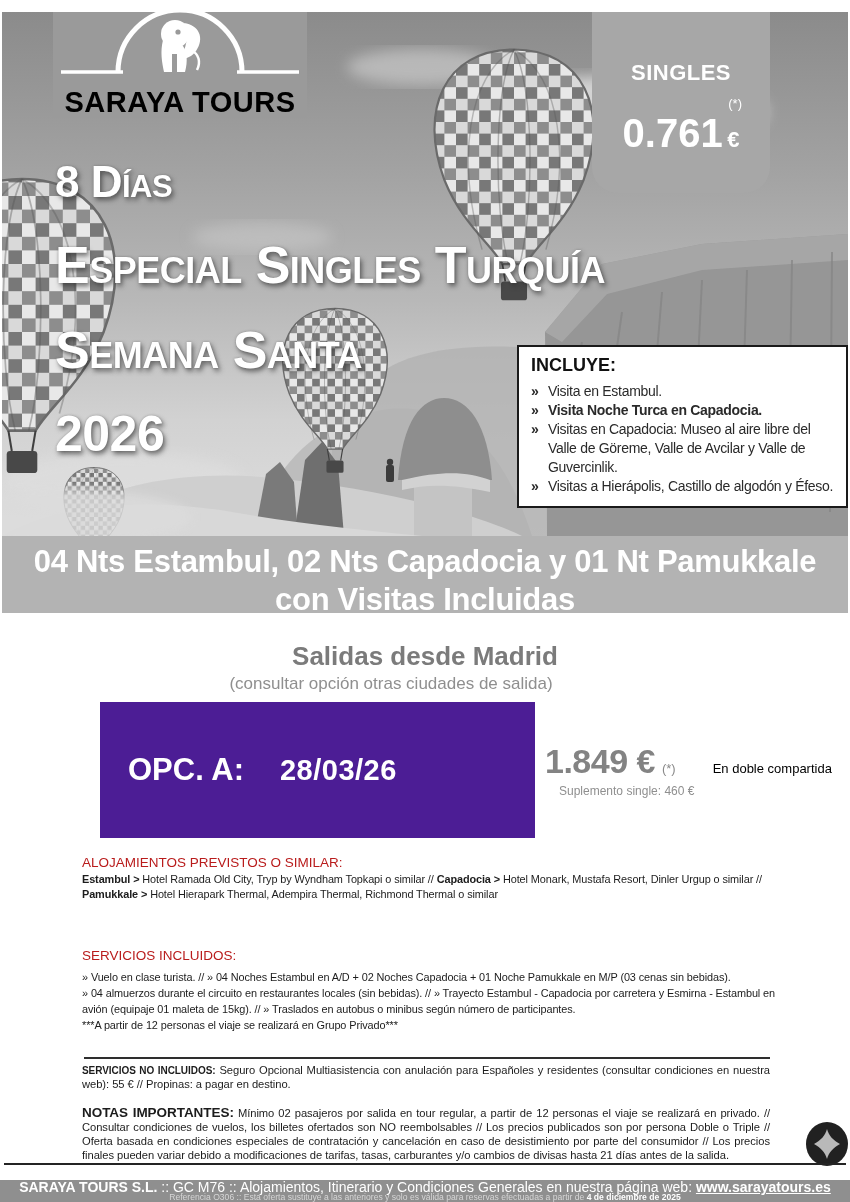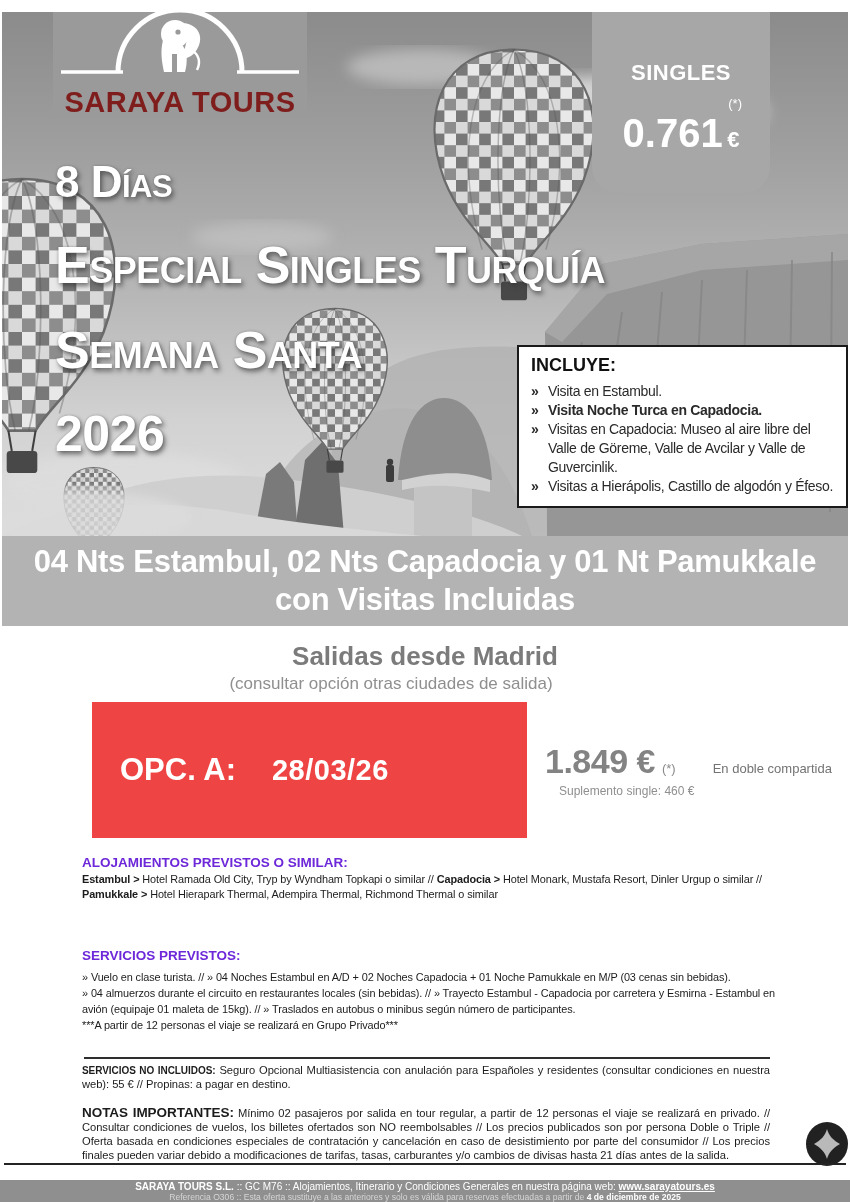--- a/index.html
+++ b/index.html
@@ -6,21 +6,21 @@
   html,body { background:#ffffff; }
   body { font-family:"Liberation Sans", sans-serif; }
   .page { position:relative; width:850px; height:1202px; background:#ffffff; overflow:hidden; margin:0 auto; }
 
   
   .hero { position:absolute; left:2px; top:12px; width:846px; height:524px; overflow:hidden;
           background:linear-gradient(180deg,#8b8b8b 0%,#a2a2a2 30%,#b8b8b8 55%,#d2d2d2 78%,#dedede 100%); }
   .hero svg.scene { position:absolute; left:0; top:0; }
 
   .logo-box { position:absolute; left:51px; top:-12px; width:254px; height:118px; background:#9a9a9a; z-index:5; text-align:center; }
-  .logo-box .brand { color:#7f1d1d; font-size:29px; font-weight:700; letter-spacing:0.5px; margin-top:-2px; }
+  .logo-box .brand { color:#000000; font-size:29px; font-weight:700; letter-spacing:0.5px; margin-top:-2px; }
 
   .singles-box { position:absolute; left:590px; top:-12px; width:178px; height:193px; background:#a7a7a7;
                  border-radius:0 0 26px 26px; z-index:5; color:#ffffff; text-align:center; }
   .singles-box .s-title { font-size:22px; font-weight:700; margin-top:60px; letter-spacing:0.5px; }
   .singles-box .s-ast { font-size:13px; margin-top:10px; text-align:right; padding-right:28px; }
   .singles-box .s-price-row { margin-top:0; font-weight:700; }
   .singles-box .s-price { font-size:40px; }
   .singles-box .s-cur { font-size:22px; }
 
   .hero-title { position:absolute; left:53px; top:145px; z-index:4; color:#ffffff; font-weight:700;
@@ -33,46 +33,46 @@
 
   .includes-box { position:absolute; left:515px; top:333px; width:331px; background:#ffffff;
                   border:2px solid #1a1a1a; z-index:6; padding:8px 10px 10px 12px; color:#2a2a2a; }
   .includes-box h2 { font-size:18px; font-weight:700; color:#111; margin-bottom:6px; letter-spacing:0; }
   .includes-box ul { list-style:none; }
   .includes-box li { position:relative; padding-left:17px; font-size:14px; line-height:19px; letter-spacing:-0.3px; }
   .includes-box li .blt { position:absolute; left:0; top:0; font-weight:700; }
   .includes-box li.bold { font-weight:700; }
 
   
-  .banner { position:absolute; left:2px; top:536px; width:846px; height:90px; background:#b3b3b3;
+  .banner { position:absolute; left:2px; top:536px; width:846px; height:77px; background:#b3b3b3;
             color:#ffffff; font-weight:700; text-align:center; padding-top:7px; }
   .banner div { font-size:31px; line-height:38px; letter-spacing:-0.3px; }
 
   
   .dep-title { position:absolute; left:0; top:641px; width:850px; text-align:center;
                font-size:26px; font-weight:700; color:#7b7b7b; }
   .dep-sub { position:absolute; left:0; top:674px; width:782px; text-align:center;
              font-size:17px; color:#8f8f8f; }
 
   
-  .opc-box { position:absolute; left:92px; top:702px; width:435px; height:136px; background:#ef4444;
+  .opc-box { position:absolute; left:100px; top:702px; width:435px; height:136px; background:#4c1d95;
              display:flex; align-items:center; padding-left:28px; color:#ffffff; }
   .opc-label { font-size:31px; font-weight:700; }
   .opc-date { font-size:29px; font-weight:700; margin-left:36px; letter-spacing:0.5px; }
 
   .price-block { position:absolute; left:545px; top:742px; width:300px; }
   .price-row { display:flex; align-items:baseline; }
   .price-main { font-size:34px; font-weight:700; color:#838383; letter-spacing:-0.5px; }
   .price-ast { font-size:13px; color:#8a8a8a; margin-left:7px; }
-  .price-note { font-size:13px; color:#737373; margin-left:5px;padding-left:32px; }
+  .price-note { font-size:13px; color:#000000; margin-left:5px;padding-left:32px; }
   .price-supp { font-size:12px; color:#8f8f8f; margin-top:3px; margin-left:14px; }
 
   
   .sec { position:absolute; left:82px; width:688px; color:#1c1c1c; }
-  .sec h3 { font-size:13px; font-weight:700; color:#6d28d9; }
+  .sec h3 { font-size:13px; font-weight:400; color:#b91c1c; }
   .sec-aloj { top:855px; }
   .sec-aloj .ln { font-size:10.9px; line-height:15px; white-space:nowrap; letter-spacing:-0.1px; }
   .sec-aloj .ln b { font-weight:700; }
   .sec-aloj h3 { margin-bottom:2px; font-size:13.5px; }
 
   .sec-si { top:948px; }
   .sec-si h3 { font-size:13.5px; margin-bottom:6px; }
   .sec-si .ln { font-size:10.9px; line-height:16px; white-space:nowrap; letter-spacing:-0.1px; }
 
   .divider1 { position:absolute; left:84px; top:1057px; width:686px; height:0; border-top:2px solid #2e2e2e; }
@@ -82,21 +82,21 @@
   .sec-sni p, .sec-notas p { font-size:11.2px; line-height:13.9px; text-align:justify; letter-spacing:-0.05px; }
   .sec-sni b { font-size:10px; font-weight:700; }
   .sec-notas { top:1106px; }
   .sec-notas b { font-size:13.5px; font-weight:700; }
 
   .corner-icon { position:absolute; left:805px; top:1121px; }
 
   
   .footer { position:absolute; left:0; top:1180px; width:850px; height:22px; background:#8f8f8f;
             text-align:center; color:#ffffff; padding-top:2px; }
-  .footer .f1 { font-size:10px; line-height:10px; }
+  .footer .f1 { font-size:14px; line-height:10px; }
   .footer .f1 b { font-weight:700; }
   .footer .f1 a { color:#ffffff; font-weight:700; text-decoration:underline; }
   .footer .f2 { font-size:8.6px; line-height:10px; color:#d6d6d6; }
   .footer .f2 .date { color:#ffffff; font-weight:700; }
 </style>
 </head>
 <body>
 
 <div class="page">
 
@@ -243,21 +243,21 @@
     <div class="price-supp">Suplemento single: 460 €</div>
   </div>
 
   <div class="sec sec-aloj">
     <h3>ALOJAMIENTOS PREVISTOS O SIMILAR:</h3>
     <div class="ln"><b>Estambul &gt;</b><span> Hotel Ramada Old City, Tryp by Wyndham Topkapi o similar //  </span><b>Capadocia &gt;</b><span>  Hotel Monark, Mustafa Resort, Dinler Urgup o similar //</span></div>
     <div class="ln"><b>Pamukkale &gt;</b><span> Hotel Hierapark Thermal, Adempira Thermal, Richmond Thermal o similar</span></div>
   </div>
 
   <div class="sec sec-si">
-    <h3>SERVICIOS PREVISTOS:</h3>
+    <h3>SERVICIOS INCLUIDOS:</h3>
     <div class="ln">» Vuelo en clase turista. // » 04 Noches Estambul en A/D + 02 Noches Capadocia + 01 Noche Pamukkale en M/P (03 cenas sin bebidas).</div>
     <div class="ln">» 04 almuerzos durante el circuito en restaurantes locales (sin bebidas). // » Trayecto Estambul - Capadocia por carretera y Esmirna - Estambul en</div>
     <div class="ln">avión (equipaje 01 maleta de 15kg). // » Traslados en autobus o minibus según número de participantes.</div>
     <div class="ln">***A partir de 12 personas el viaje se realizará en Grupo Privado***</div>
   </div>
 
   <div class="divider1"></div>
 
   <div class="sec sec-sni">
     <p><b>SERVICIOS  NO  INCLUIDOS:</b><span> Seguro Opcional Multiasistencia con anulación para Españoles y residentes (consultar condiciones en nuestra web): 55 € // Propinas: a pagar en destino.</span></p>

